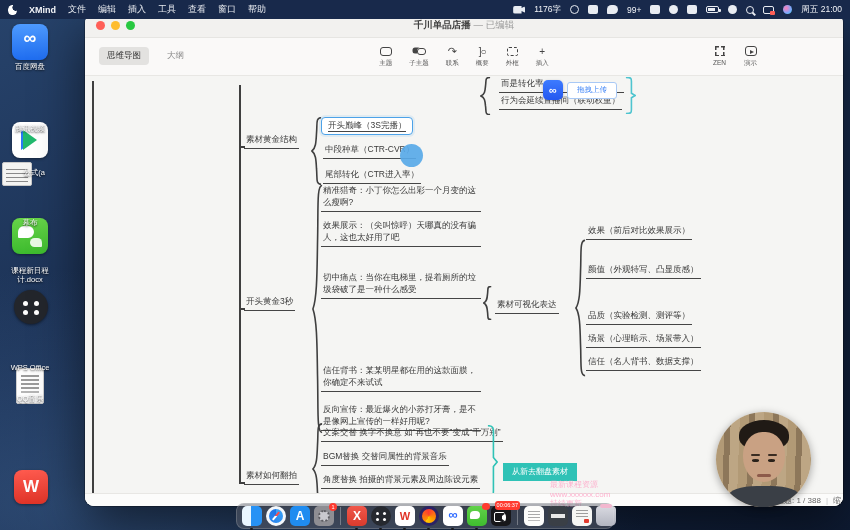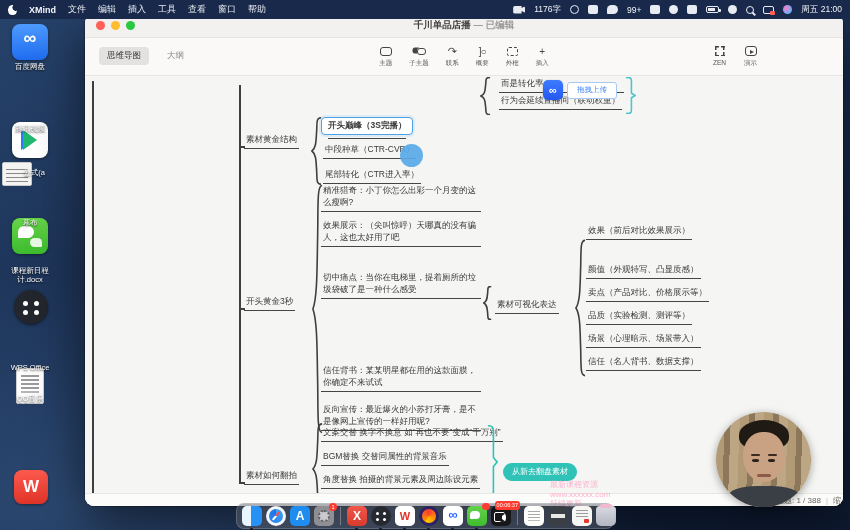--- a/index.html
+++ b/index.html
@@ -59,21 +59,21 @@
   .ic-wps { width:34px; height:34px; background:linear-gradient(180deg,#ff5a4e,#e03428); display:flex; align-items:center; justify-content:center; color:#fff; font-weight:bold; font-size:17px; }
 
   
   .window { position:absolute; left:85px; top:14px; width:758px; height:492px; z-index:10;
     border-radius:9px; overflow:hidden; background:#f5f5f3; box-shadow:0 18px 50px rgba(0,0,0,.55), 0 0 0 1px rgba(0,0,0,.25); }
   .titlebar { height:24px; background:#f2f1ef; display:flex; align-items:center; position:relative; border-bottom:1px solid #e6e5e2; }
   .lights { display:flex; gap:6px; margin-left:11px; }
   .light { width:9px; height:9px; border-radius:50%; }
   .l-close{ background:#ff5f57; } .l-min{ background:#febc2e; } .l-zoom{ background:#28c840; }
   .wtitle { position:absolute; left:0; right:0; text-align:center; font-size:9.5px; color:#3c3c3c; font-weight:bold; }
-  .wtitle .edited { font-weight:bold; color:#9a9a9a; }
+  .wtitle .edited { font-weight:normal; color:#9a9a9a; }
   .toolbar { height:38px; background:#faf9f8; border-bottom:1px solid #e8e7e4; position:relative; display:flex; align-items:center; }
   .viewtabs { position:absolute; left:14px; top:9px; display:flex; align-items:center; gap:10px; font-size:8.5px; }
   .vtab { padding:3px 8px; border-radius:4px; color:#8b8b8b; }
   .vtab.active { background:#e3e2e0; color:#2f2f2f; }
   .tbcenter { position:absolute; left:0; right:0; display:flex; justify-content:center; gap:17px; }
   .tbgroup { display:flex; flex-direction:column; align-items:center; gap:2px; color:#555; }
   .tbglyph { width:13px; height:11px; display:flex; align-items:center; justify-content:center; font-size:10px; color:#444; }
   .g-topic { border:1.2px solid #444; border-radius:3px; width:12px; height:9px; }
   .g-sub { border:1.2px solid #444; border-radius:3px; width:9px; height:7px; margin-left:4px; box-shadow:-5px -1px 0 -0.5px #444; }
   .g-rel { font-size:11px; }
@@ -95,26 +95,26 @@
   .statusbar .sep { color:#c5c5c5; }
 
   
   .vline { position:absolute; width:1.5px; background:#3f3f3f; }
   .hstub { position:absolute; height:1.5px; background:#3f3f3f; }
   .t { position:absolute; font-size:8.5px; line-height:1.4; color:#3a3a3a; border-bottom:1.5px solid #454545; padding:0 2px 2px; white-space:nowrap; }
   .t.w2 { white-space:normal; width:160px; }
   .brace { position:absolute; }
   .brace svg { width:100%; height:100%; display:block; }
   .sel { position:absolute; font-size:8.5px; color:#3a3a3a; background:#fff; border:1.5px solid #4da2e8; border-radius:4px; padding:2px 6px 2px; white-space:nowrap; box-shadow:0 0 0 2px rgba(77,162,232,.12); }
-  .sel .inner { border-bottom:1.5px solid #454545; padding-bottom:8px;font-weight:bold; }
+  .sel .inner { border-bottom:1.5px solid #454545; padding-bottom:1px; }
   .bluedot { position:absolute; width:23px; height:23px; border-radius:50%; background:#58a9e8; opacity:.92; z-index:5; }
   .upload-ic { position:absolute; width:20px; height:20px; border-radius:5px; background:linear-gradient(180deg,#3d7bff,#2458f0); z-index:6;
     display:flex; align-items:center; justify-content:center; color:#fff; font-size:11px; font-weight:bold; box-shadow:0 1px 3px rgba(0,0,0,.25); }
   .upload-pill { position:absolute; background:#fff; border:1px solid #a9c9f5; border-radius:3px; color:#3b82f6; font-size:7.5px; padding:2px 9px 3px; z-index:6; }
-  .tealpill { position:absolute; background:#2fc2b6; color:#fff; font-size:8px; padding:3px 9px 4px; border-radius:9px; white-space:nowrap; }
+  .tealpill { position:absolute; background:#2fc2b6; color:#fff; font-size:8px; padding:3px 9px 4px; border-radius:0; white-space:nowrap; }
   .watermark { position:absolute; z-index:40; color:#ff9fc4; opacity:.8; font-size:8px; line-height:1.2; filter:blur(.4px); width:150px; }
 
   
   .webcam { position:absolute; left:716px; top:412px; width:95px; height:95px; border-radius:50%; overflow:hidden; z-index:45;
     background:repeating-linear-gradient(92deg,#b29a76 0 9px,#8d775a 9px 15px,#bda684 15px 24px); box-shadow:0 2px 8px rgba(0,0,0,.35); }
   .webcam .hair { position:absolute; left:23px; top:8px; width:50px; height:30px; border-radius:50% 50% 40% 40%; background:#201a15; }
   .webcam .face { position:absolute; left:27px; top:20px; width:42px; height:50px; border-radius:46% 46% 50% 50%; background:#c9a183; }
   .webcam .brow { position:absolute; left:35px; top:42px; width:9px; height:2px; background:#3a2c22; box-shadow:17px 0 0 #3a2c22; border-radius:2px; }
   .webcam .eye { position:absolute; left:36px; top:47px; width:7px; height:2.5px; background:#2a211a; box-shadow:16px 0 0 #2a211a; border-radius:50%; }
   .webcam .mouth { position:absolute; left:41px; top:62px; width:14px; height:3px; background:#8d5a4a; border-radius:2px; }
@@ -336,21 +336,20 @@
           </svg>
       </div>
       <div class="t" style="left:410px; top:222px;">素材可视化表达</div>
       <div class="brace" style="left:490px; top:162px; width:11px; height:138px;">
         <svg viewBox="0 0 12 100" preserveAspectRatio="none">
             <path d="M11 1 C5 1 7 10 6 24 C5.5 38 5 46 1 50 C5 54 5.5 62 6 76 C7 90 5 99 11 99" fill="none" stroke="#3f3f3f" stroke-width="1.6" vector-effect="non-scaling-stroke"></path>
           </svg>
       </div>
       <div class="t" style="left:501px; top:148px;font-family:Liberation Serif, serif;">效果（前后对比效果展示）</div>
       <div class="t" style="left:501px; top:187px;">颜值（外观特写、凸显质感）</div>
-      <div class="t" style="left:501px; top:210px;">卖点（产品对比、价格展示等）</div>
       <div class="t" style="left:501px; top:233px;">品质（实验检测、测评等）</div>
       <div class="t" style="left:501px; top:256px;">场景（心理暗示、场景带入）</div>
       <div class="t" style="left:501px; top:279px;text-align:center;">信任（名人背书、数据支撑）</div>
 
       <div class="t" style="left:159px; top:393px;">素材如何翻拍</div>
       <div class="brace" style="left:227px; top:346px; width:11px; height:92px;">
         <svg viewBox="0 0 12 100" preserveAspectRatio="none">
             <path d="M11 1 C5 1 7 10 6 24 C5.5 38 5 46 1 50 C5 54 5.5 62 6 76 C7 90 5 99 11 99" fill="none" stroke="#3f3f3f" stroke-width="1.6" vector-effect="non-scaling-stroke"></path>
           </svg>
       </div>

